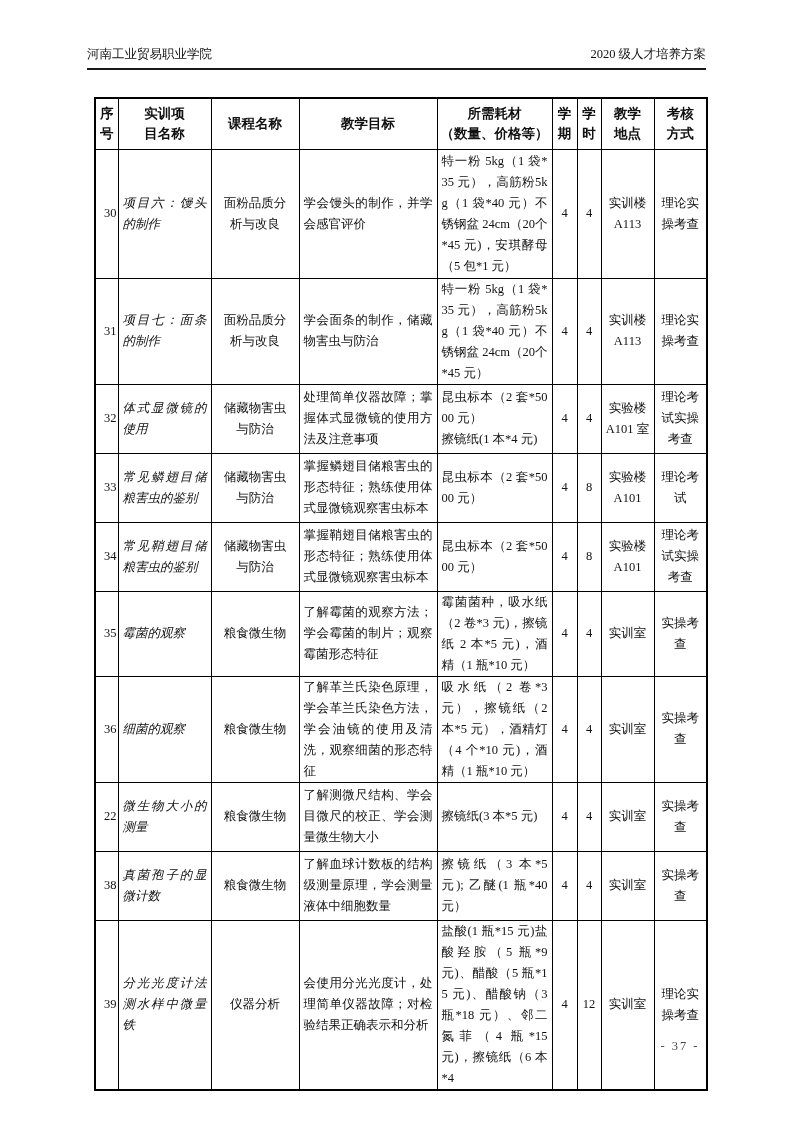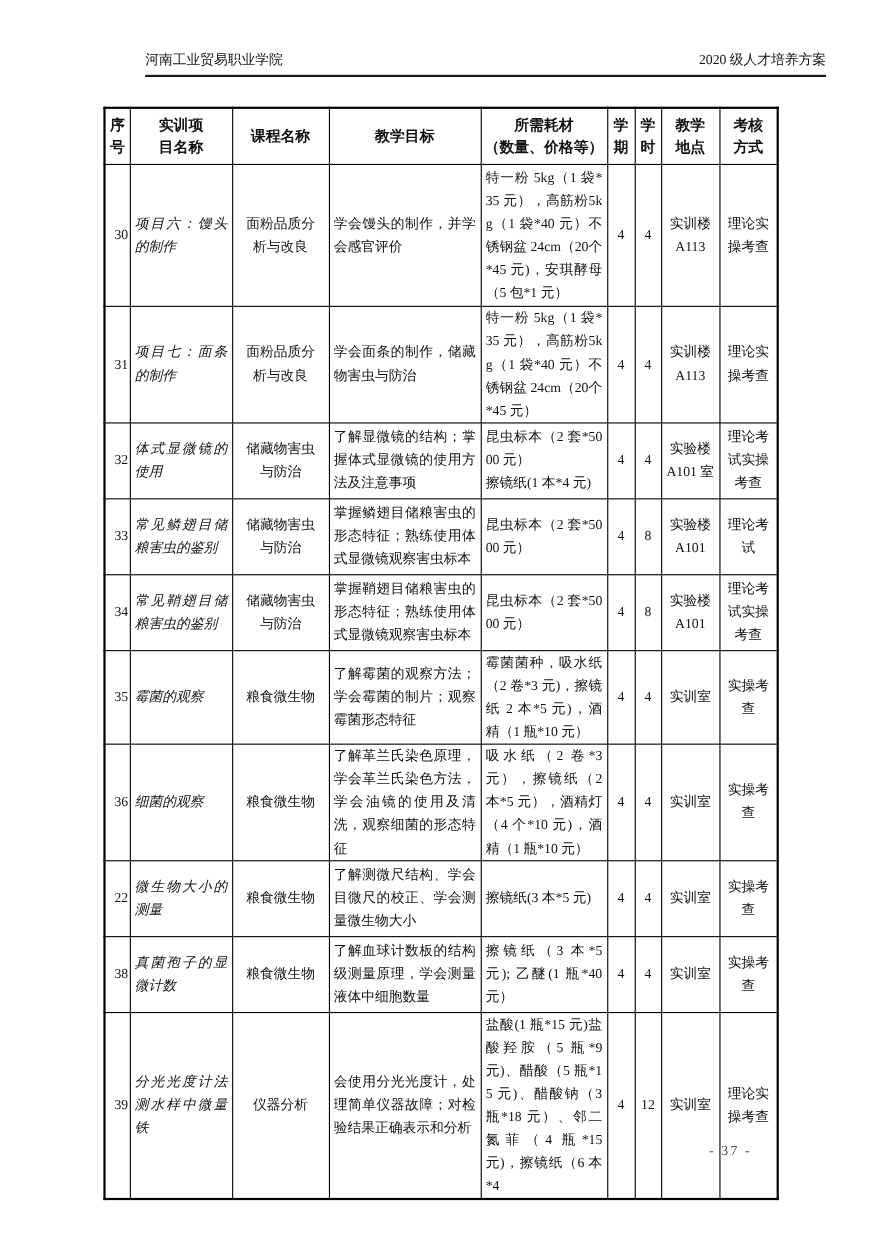--- a/index.html
+++ b/index.html
@@ -15,21 +15,20 @@
   .doc-header {
     position: absolute;
     left: 87px; top: 46px;
     width: 619px;
     display: flex;
     justify-content: space-between;
     align-items: flex-end;
     padding-bottom: 5px;
     border-bottom: 2px solid #1a1a1a;
     font-size: 12.5px;
-    margin-left: 45px;
   }
 
   
   table.training {
     position: absolute;
     left: 94px; top: 97px;
     width: 612px;
     border-collapse: collapse;
     table-layout: fixed;
     border: 2px solid #000;
@@ -70,21 +69,21 @@
   .h4 { height: 61px; }
   .h5 { height: 83px; }
   .h6 { height: 106px; }
   .h7 { height: 62px; }
   .h8 { height: 62px; }
   .h9 { height: 145px; }
 
   
   .page-number {
     position: absolute;
-    left: 624px; top: 1039px;
+    left: 640px; top: 1039px;
     width: 80px;
     text-align: center;
     font-size: 12.5px;
     color: #4a4a4a;
     letter-spacing: 2px;
   }
 </style>
 </head>
 <body>
 
@@ -147,21 +146,21 @@
       <td class="c-sem">4</td>
       <td class="c-hrs">4</td>
       <td class="c-loc">实训楼
 A113</td>
       <td class="c-assess">理论实操考查</td>
     </tr>
     <tr class="h2">
       <td class="c-no">32</td>
       <td class="c-proj">体式显微镜的使用</td>
       <td class="c-course">储藏物害虫与防治</td>
-      <td class="c-obj">了解显微镜的结构；掌握体式显微镜的使用方法及注意事项</td>
+      <td class="c-obj">处理简单仪器故障；掌握体式显微镜的使用方法及注意事项</td>
       <td class="c-mat">昆虫标本（2 套*5000 元）
 擦镜纸(1 本*4 元)</td>
       <td class="c-sem">4</td>
       <td class="c-hrs">4</td>
       <td class="c-loc">实验楼
 A101 室</td>
       <td class="c-assess">理论考试实操考查</td>
     </tr>
     <tr class="h3">
       <td class="c-no">33</td>

